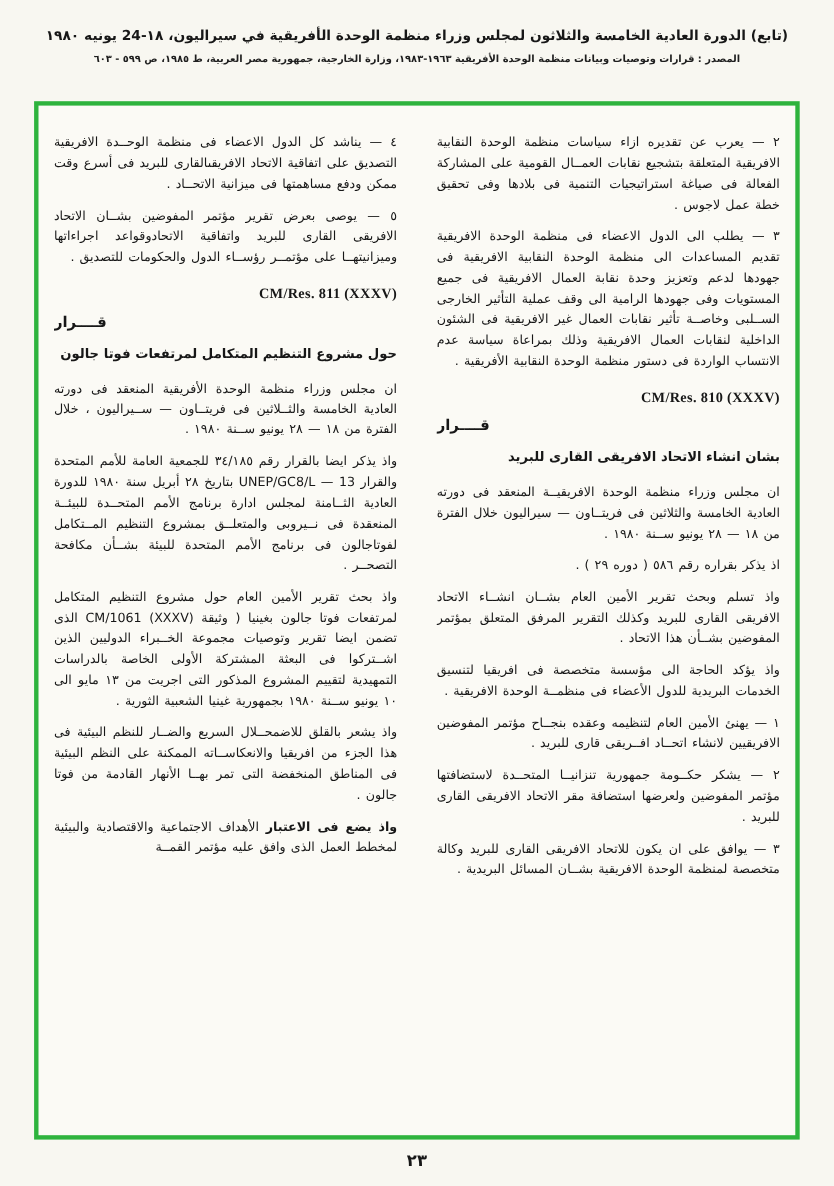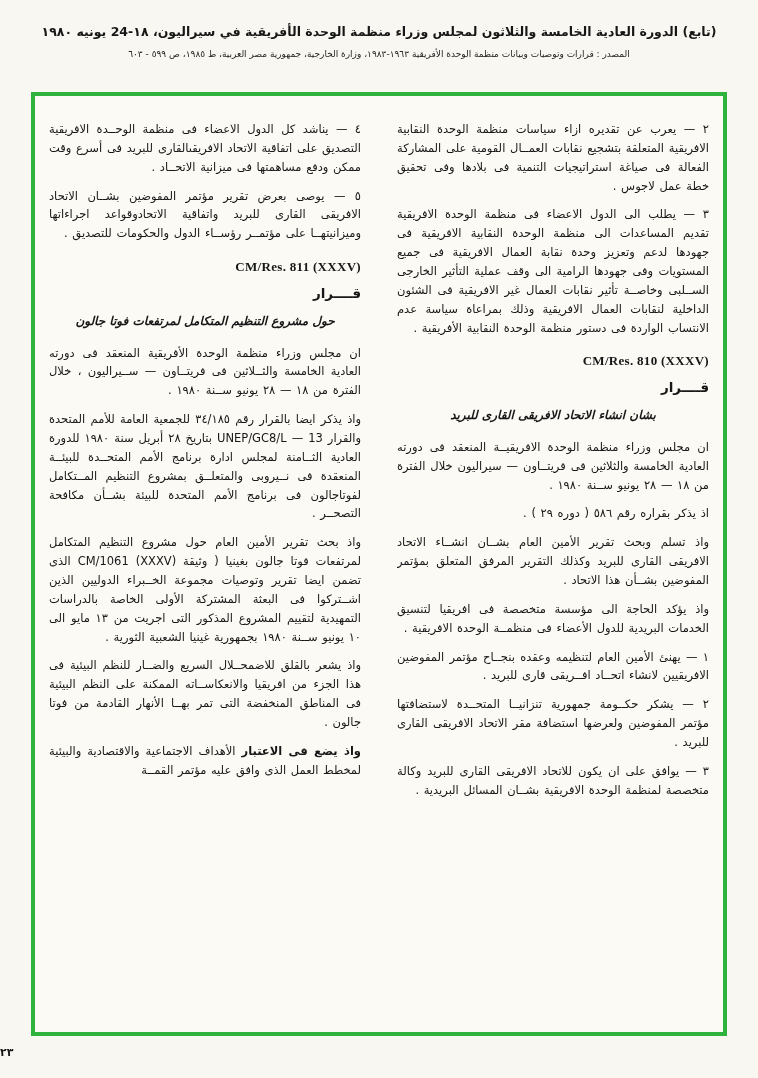--- a/index.html
+++ b/index.html
@@ -9,21 +9,21 @@
     background:#f8f7f1;
     font-family:"DejaVu Sans", sans-serif;
     color:#171717;
     overflow:hidden;
   }
   .page { position:absolute; inset:0; }
 
   
   .scan-header { position:absolute; top:24px; left:0; right:0; text-align:center; direction:rtl; padding:0 26px; }
   .scan-header .h1 { font-size:12.5px; font-weight:bold; letter-spacing:0.2px; }
-  .scan-header .h2 { font-size:9px; font-weight:normal; margin-top:10px; color:#1e1e1e; }
+  .scan-header .h2 { font-size:9px; font-weight:bold; margin-top:10px; color:#1e1e1e; }
 
   
   .green-box {
     position:absolute; left:31px; top:92px; width:696px; height:944px;
     border:4px solid #2eb33d; background:#fbfaf5;
     padding:12px 14px; overflow:hidden;
   }
   .columns { display:flex; direction:rtl; gap:36px; height:100%; }
   .col { flex:1; direction:rtl; overflow:hidden;margin-top:12px; }
 
@@ -31,26 +31,26 @@
   .para {
     font-size:11.5px; line-height:1.64; text-align:justify;
     direction:rtl; margin-bottom:10px; word-spacing:1px;
   }
   .lead { font-weight:bold; }
   .res-code {
     direction:ltr; text-align:right;
     font-family:"Liberation Serif", serif; font-weight:bold;
     font-size:13px; margin:16px 0 10px 0; letter-spacing:0.3px;
   }
-  .qarar { text-align:right; font-weight:bold; font-size:13.5px; margin:4px 0 10px 0; }
-  .title { text-align:center; font-weight:bold; font-size:12px; line-height:1.7; margin-bottom:12px; direction:rtl;font-style:italic; }
+  .qarar { text-align:left; font-weight:bold; font-size:13.5px; margin:4px 0 10px 0; }
+  .title { text-align:right; font-weight:bold; font-size:12px; line-height:1.7; margin-bottom:12px; direction:rtl; }
 
   .page-number {
     position:absolute; top:1046px; left:0; right:0;
-    font-weight:bold; font-size:11px;
+    text-align:center; font-weight:bold; font-size:15px;
   }
 </style>
 </head>
 <body>
 
 <div class="page">
 
   <div class="scan-header">
     <div class="h1">(تابع) الدورة العادية الخامسة والثلاثون لمجلس وزراء منظمة الوحدة الأفريقية في سيراليون، ١٨-24 يونيه ١٩٨٠</div>
     <div class="h2">المصدر : قرارات وتوصيات وبيانات منظمة الوحدة الأفريقية ١٩٦٣-١٩٨٣، وزارة الخارجية، جمهورية مصر العربية، ط ١٩٨٥، ص ٥٩٩ - ٦٠٣</div>

